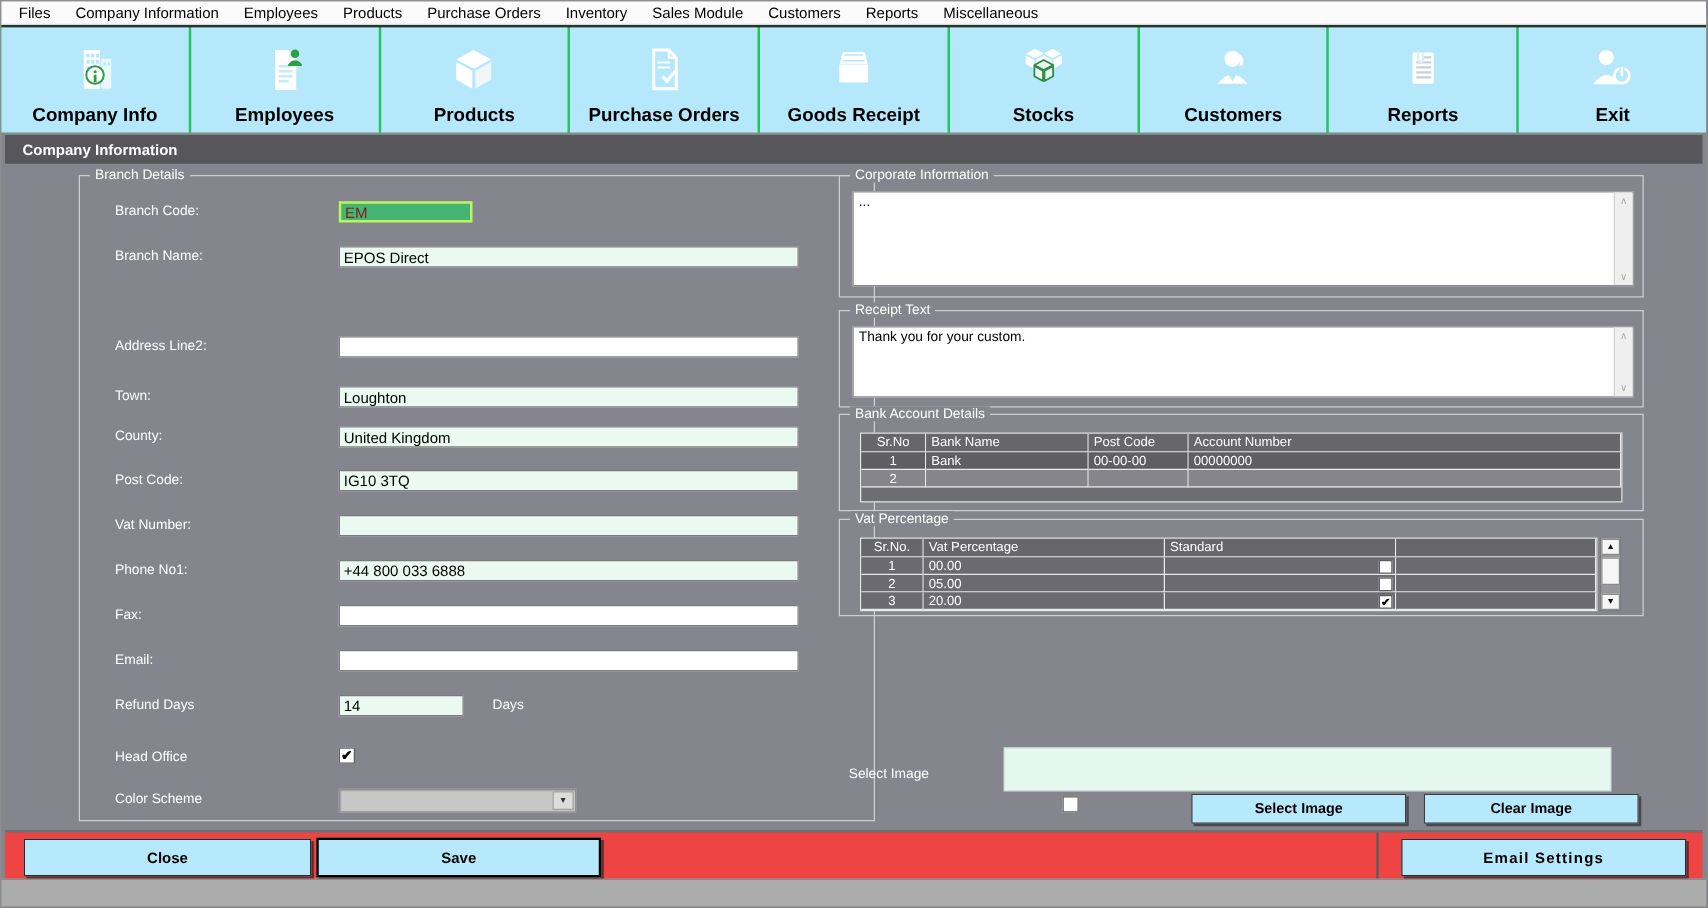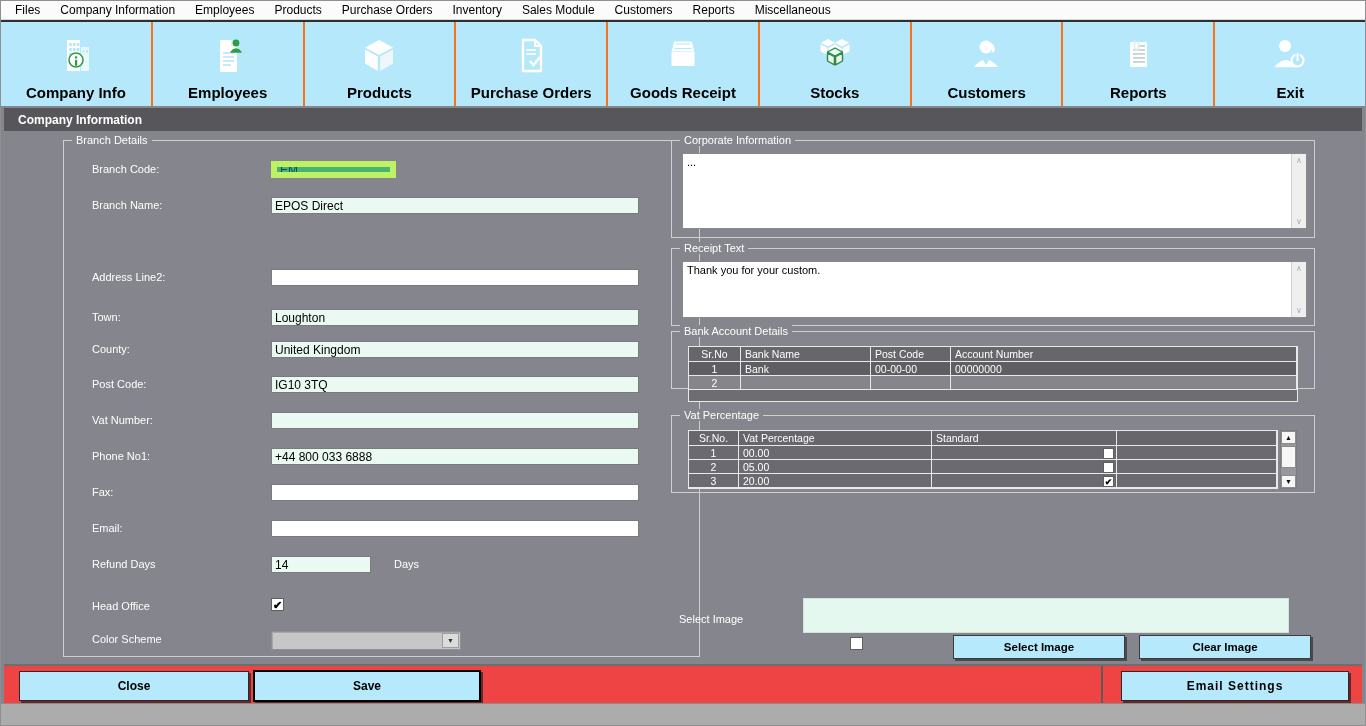--- a/index.html
+++ b/index.html
@@ -13,21 +13,21 @@
     background:#85858D; border:1px solid #8f8f8f; }
 
   
   .menubar { position:absolute; top:0; left:0; right:0; height:19px;
     background:#FBFBFB; border-bottom:1px solid #d9d9d9;
     display:flex; align-items:center; padding-left:4px; font-size:12px; color:#000; }
   .menubar .mi { padding:2px 10px; cursor:default; white-space:nowrap; }
 
   
   .toolbar { position:absolute; top:19px; left:0; right:0; height:86px;
-    background:#f97316; display:flex; gap:2px; border-top:2px solid #2f2f31; }
+    background:#22c55e; display:flex; gap:2px; border-top:2px solid #2f2f31; }
   .tbtn { flex:1 1 0; background:#B5E8FB; display:flex; flex-direction:column;
     align-items:center; justify-content:flex-end; padding-bottom:5px; cursor:pointer; }
   .ticon { height:48px; display:flex; align-items:center; justify-content:center; margin-bottom:4px; }
   .tlabel { font-weight:bold; font-size:15px; color:#000; white-space:nowrap; }
 
   
   .titlebar { position:absolute; top:107px; left:3px; right:3px; height:23px;
     background:#57575B; color:#fff; font-weight:bold; font-size:12px;
     display:flex; align-items:center; padding-left:14px; }
 
@@ -36,21 +36,21 @@
   .legend { position:absolute; top:-7px; left:8px; background:#85858D;
     padding:0 4px; font-size:11px; color:#fff; white-space:nowrap; }
 
   
   .row { position:absolute; left:0; right:0; height:20px; }
   .flabel { position:absolute; left:28px; top:2px; font-size:11px; color:#fff; white-space:nowrap; }
   .finput { position:absolute; left:207px; top:0; width:368px; height:17px;
     border:1px solid #7b7b7b; background:#fff; font-size:12px; padding:0 3px;
     font-family:inherit; color:#000; }
   .finput.mint { background:#EAF9F2; }
-  .finput.green { width:125px; background:#47B471; border:6px solid #bef264; color:#0c4a6e; }
+  .finput.green { width:107px; background:#47B471; border:2px solid #bef264; color:#7f1d1d; }
   .suffix { position:absolute; left:330px; top:2px; font-size:11px; color:#fff; }
   .cb { display:inline-block; width:13px; height:13px; background:#fff;
     border:1px solid #5f5f5f; font-size:11px; line-height:12px; text-align:center;
     font-weight:bold; color:#000; }
   .dropdown { position:absolute; left:207px; top:0; width:190px; height:19px;
     background:#C7C7C7; border:1px solid #8f8f8f; box-shadow:inset 1px 1px 0 #a7a7a7; }
   .dbtn { position:absolute; right:1px; top:1px; bottom:1px; width:17px;
     background:#DCDCDC; border:1px solid #9f9f9f; display:flex; align-items:center;
     justify-content:center; font-size:7px; color:#333; }
   .dval { position:absolute; left:4px; top:2px; font-size:11px; color:#333; }
@@ -339,21 +339,21 @@
     <span class="legend">Receipt Text</span>
     <div class="tawrap" style="left:10px; top:12px; right:7px; height:57px;">
       <div class="tatext">Thank you for your custom.</div>
       <div class="tascroll">
         <span>∧</span>
         <span>∨</span>
       </div>
     </div>
   </div>
 
-  <div class="group" style="left:670px; top:330px; width:644px; height:58px;">
+  <div class="group" style="left:670px; top:330px; width:644px; height:78px;">
     <span class="legend">Bank Account Details</span>
     <div class="tbl" style="left:16px; top:14px; right:16px; height:56px;">
       <div class="grid bgrid">
         <div class="th center">Sr.No</div>
         <div class="th">Bank Name</div>
         <div class="th">Post Code</div>
         <div class="th">Account Number</div>
       </div>
       <div class="grid bgrid r-dark">
         <div class="td center">1</div>

